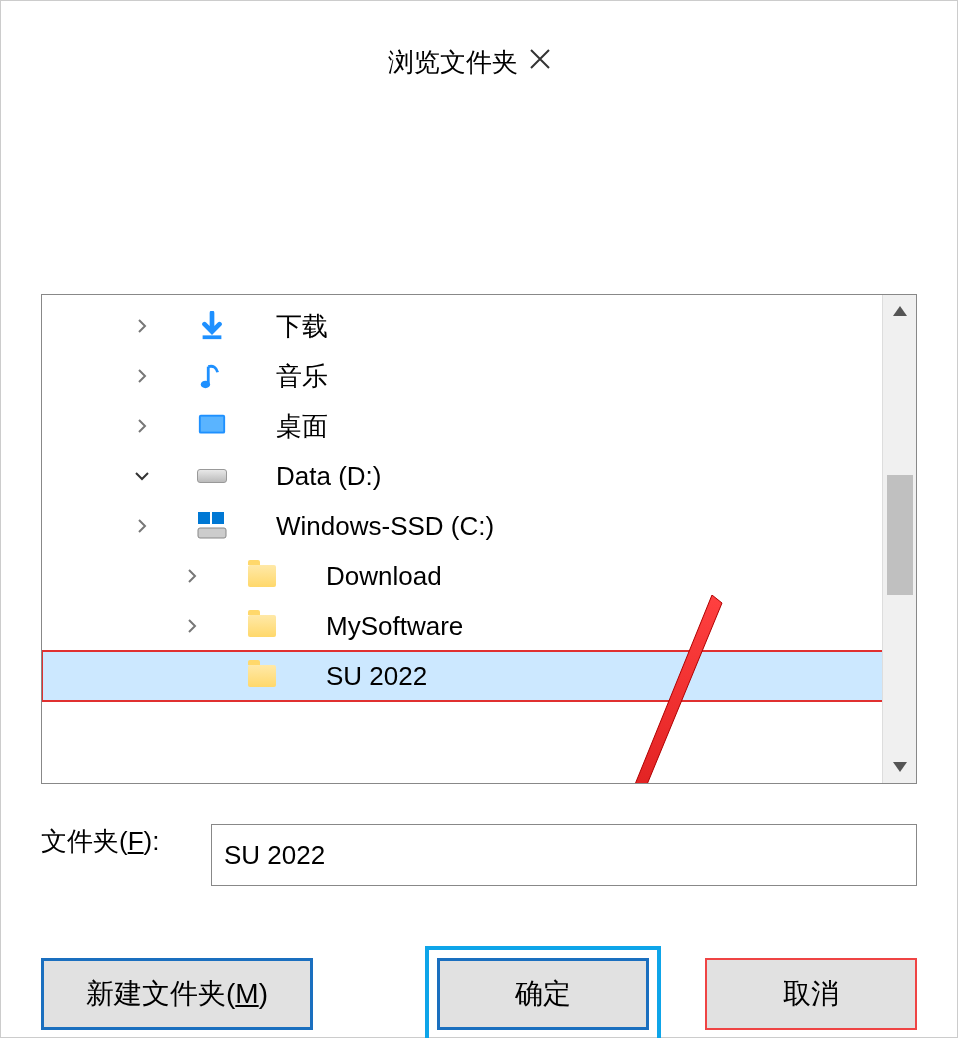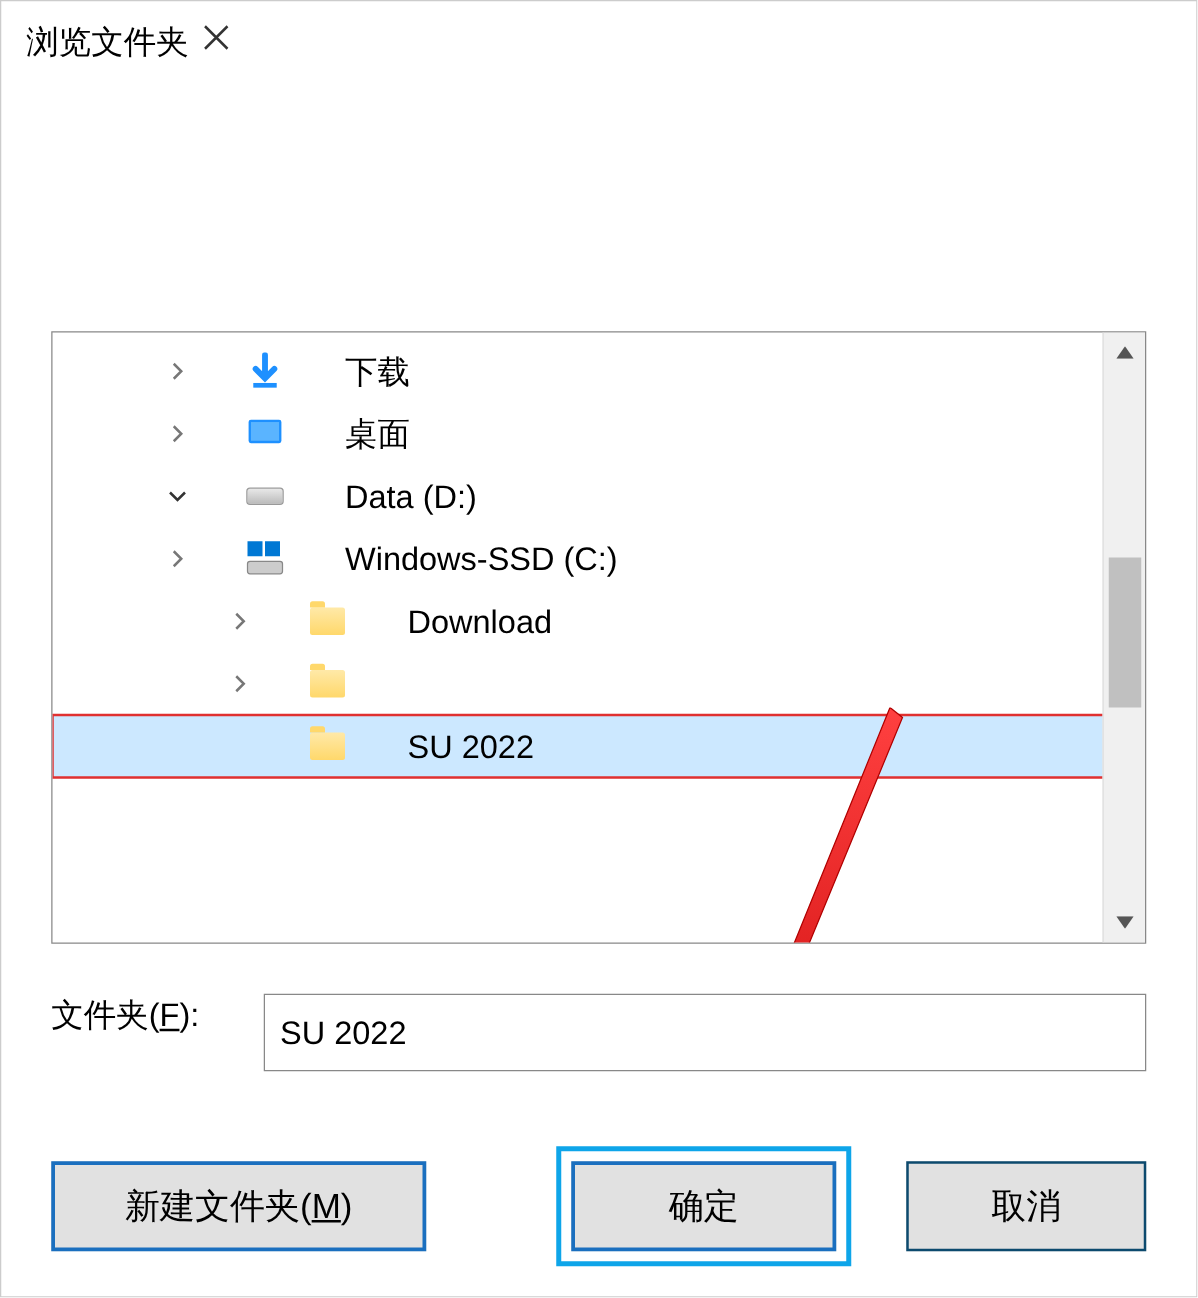--- a/index.html
+++ b/index.html
@@ -13,24 +13,25 @@
     .dialog {
       width: 100%;
       height: 100%;
       border: 1px solid #ccc;
       background: #fff;
       display: flex;
       flex-direction: column;
     }
     .titlebar {
       display: flex;
-      justify-content: flex-start;
+      justify-content: center;
       align-items: center;
       padding: 12px 28px 12px 20px;
       font-size: 26px;
+      margin-top: 29px;
     }
     .close-btn {
       font-size: 28px;
       cursor: pointer;
       padding: 4px 10px;
       font-weight: 300;
     }
     .content {
       flex: 1;
       padding: 20px 40px 30px 40px;
@@ -146,29 +147,29 @@
       height: 72px;
       font-size: 28px;
       border: 3px solid #1a6fbf;
       background: #e1e1e1;
       cursor: pointer;
       display: flex;
       align-items: center;
       justify-content: center;
       font-family: inherit;
     }
-    .btn-new { width: 300px; }
+    .btn-new { width: 272px; }
     .btn-ok-wrap {
       position: relative;
       padding: 8px;
       border: 4px solid #0ea5e9;
       margin-left: auto;
     }
     .btn-ok { width: 212px; }
-    .btn-cancel { width: 192px; border: 2px solid #0c4a6e; }
+    .btn-cancel { width: 212px; border: 2px solid #ef4444; }
     .arrow-annotation {
       position: absolute;
       pointer-events: none;
       z-index: 10;
     }
     
     .icon-folder {
       width: 28px; height: 22px;
       background: linear-gradient(#ffe9a8, #ffd86b);
       border-radius: 2px;
@@ -220,20 +221,35 @@
               </svg>
             </span>
             <span class="tree-label">下载</span>
           </div>
           <div class="tree-item indent-1">
             <span class="expander">
               <svg width="16" height="16" viewBox="0 0 16 16">
                 <path d="M5 2 L11 8 L5 14" stroke="#777" stroke-width="2" fill="none"></path>
               </svg>
             </span>
+            <span class="tree-icon icon-music">
+              <svg viewBox="0 0 32 32">
+                <path d="M12 6 L12 24" stroke="#1e90ff" stroke-width="3"></path>
+                <ellipse cx="9" cy="25" rx="5" ry="4" fill="#1e90ff"></ellipse>
+                <path d="M12 6 Q20 4 22 12" stroke="#1e90ff" stroke-width="3" fill="none"></path>
+              </svg>
+            </span>
+            <span class="tree-label">音乐</span>
+          </div>
+          <div class="tree-item indent-1">
+            <span class="expander">
+              <svg width="16" height="16" viewBox="0 0 16 16">
+                <path d="M5 2 L11 8 L5 14" stroke="#777" stroke-width="2" fill="none"></path>
+              </svg>
+            </span>
             <span class="tree-icon icon-desktop">
               <svg viewBox="0 0 32 32">
                 <rect x="2" y="4" width="28" height="20" fill="#1e90ff" rx="2"></rect>
                 <rect x="4" y="6" width="24" height="16" fill="#5ab4ff"></rect>
               </svg>
             </span>
             <span class="tree-label">桌面</span>
           </div>
           <div class="tree-item indent-1">
             <span class="expander">
@@ -274,20 +290,21 @@
           </div>
           <div class="tree-item indent-2">
             <span class="expander">
               <svg width="16" height="16" viewBox="0 0 16 16">
                 <path d="M5 2 L11 8 L5 14" stroke="#777" stroke-width="2" fill="none"></path>
               </svg>
             </span>
             <span class="tree-icon">
               <span class="icon-folder"></span>
             </span>
+            <span class="tree-label">MySoftware</span>
           </div>
           <div class="tree-item indent-2 selected highlighted">
             <span class="expander blank"></span>
             <span class="tree-icon">
               <span class="icon-folder"></span>
             </span>
             <span class="tree-label">SU 2022</span>
           </div>
         </div>
       <div class="scrollbar">

